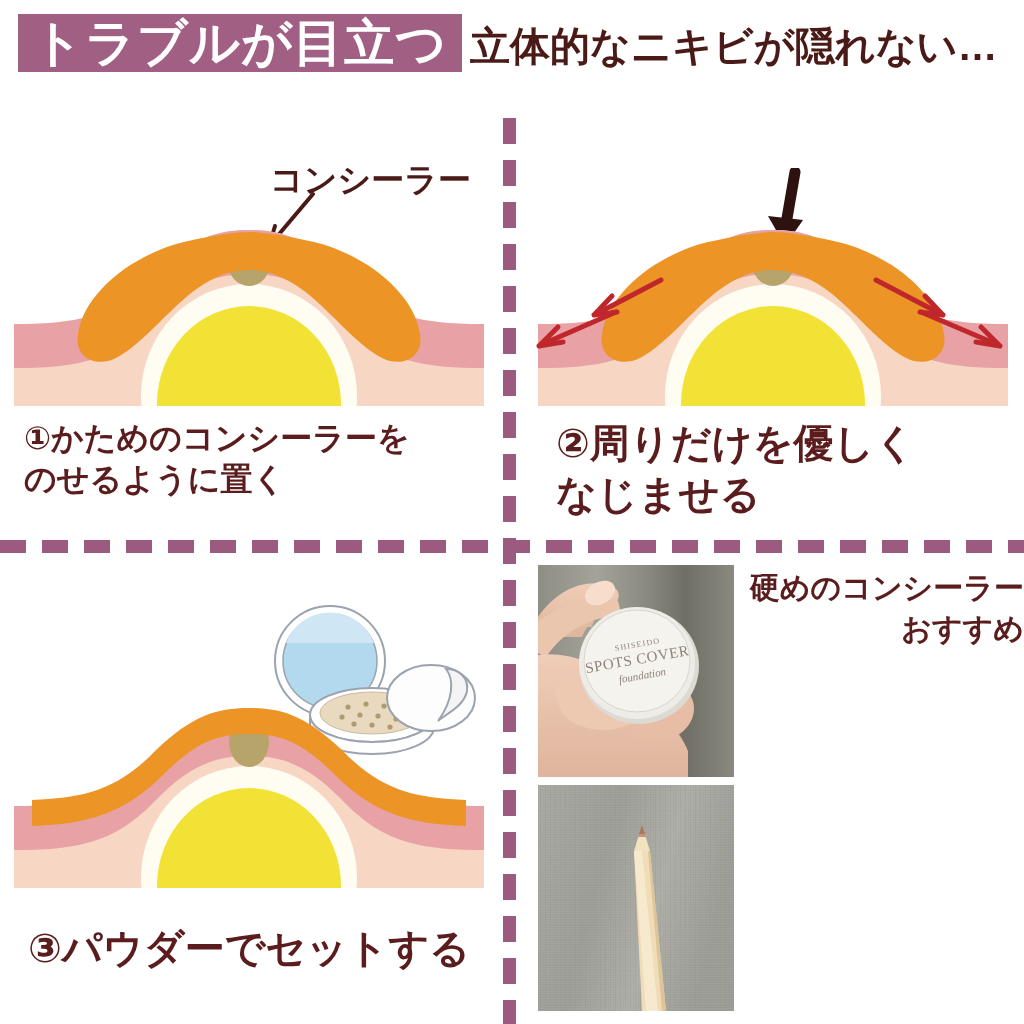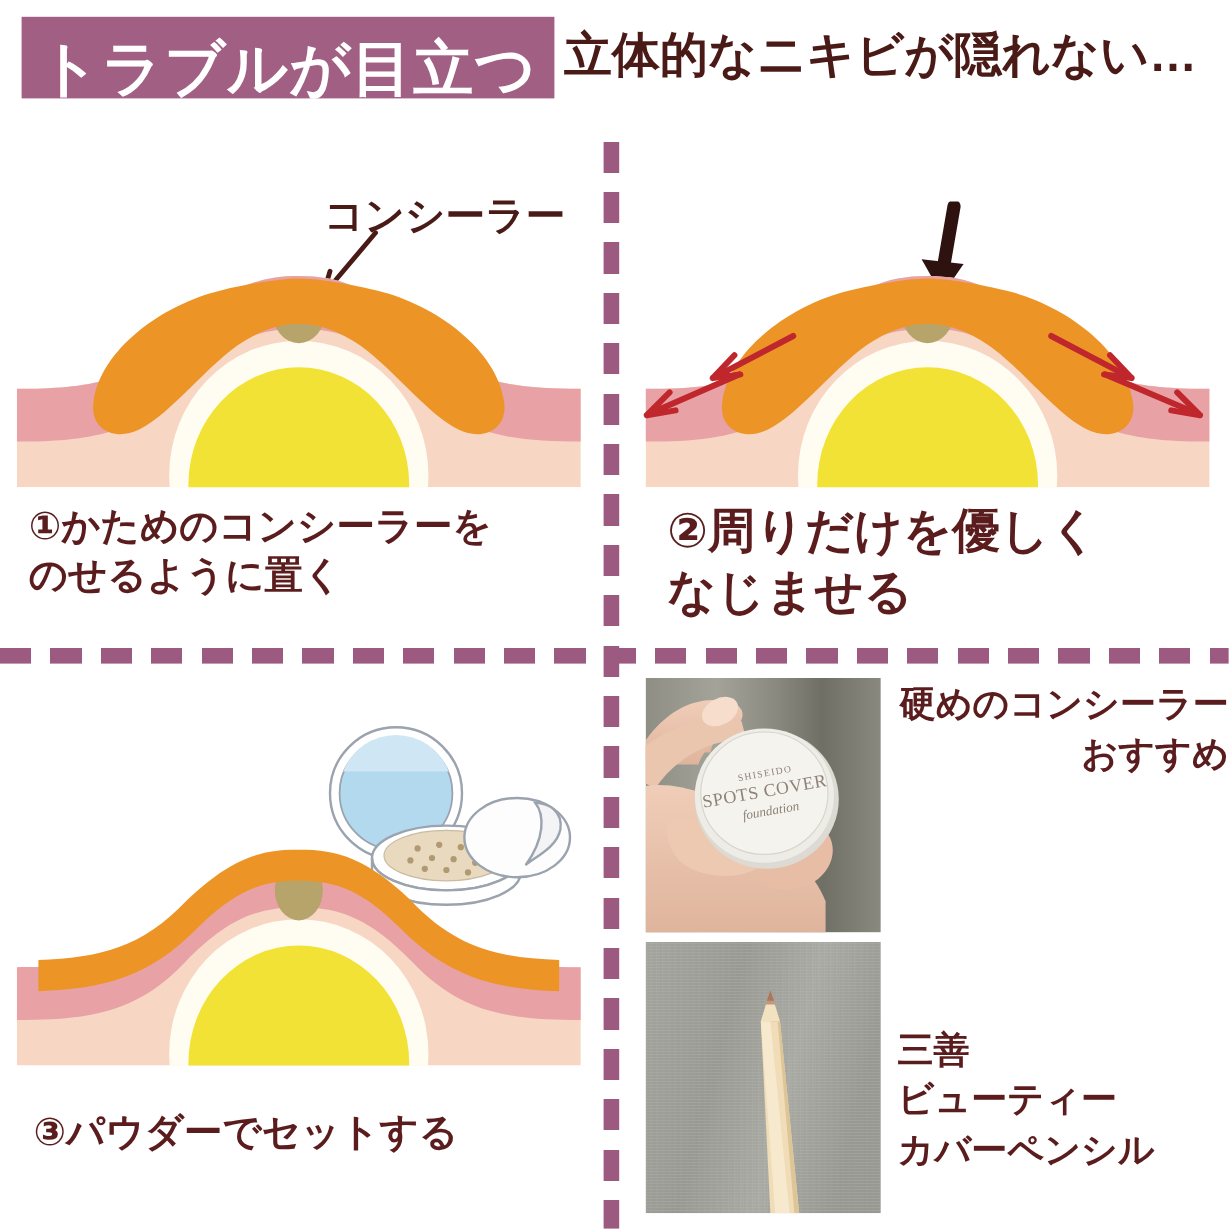--- a/index.html
+++ b/index.html
@@ -8,23 +8,23 @@
     background:#ffffff;
     font-family:"Liberation Sans","DejaVu Sans",sans-serif;
     overflow:hidden;
     position:relative;
   }
   .page{position:absolute;inset:0;}
 
   
   .header{position:absolute;left:0;top:0;width:1024px;height:118px;}
   .banner{
-    position:absolute;left:18px;top:14px;width:444px;height:68px;
+    position:absolute;left:18px;top:14px;width:444px;height:58px;
     background:#a05f83;
-    display:flex;align-items:flex-end;justify-content:center;
+    display:flex;align-items:center;justify-content:center;
   }
   .banner-text{
     color:#ffffff;font-size:50px;font-weight:700;letter-spacing:1px;
     line-height:1;white-space:nowrap;
   }
   .subtitle{
     position:absolute;left:470px;top:26px;
     color:#4a1a17;font-size:40px;font-weight:700;white-space:nowrap;
     line-height:1;
   }
@@ -47,21 +47,21 @@
   #panel-2{left:516px;top:118px;width:508px;height:422px;}
   #panel-3{left:0;top:553px;width:503px;height:471px;}
   #panel-4{left:516px;top:553px;width:508px;height:471px;}
 
   .caption{
     position:absolute;color:#5a1c1d;font-weight:700;
     line-height:1.28;white-space:pre-line;
   }
   #cap-1{left:24px;top:300px;font-size:32px;}
   #cap-2{left:40px;top:300px;font-size:40px;}
-  #cap-3{left:28px;top:370px;font-size:32px;}
+  #cap-3{left:28px;top:370px;font-size:40px;}
 
   .annot{
     position:absolute;color:#4a1a17;font-weight:700;font-size:33px;
     white-space:nowrap;line-height:1;
   }
   #annot-1{left:270px;top:45px;}
   #annot-2{left:212px;top:22px;}
 
   
   .skin{position:absolute;}
@@ -255,18 +255,15 @@
       <path d="M96 66 L104 66 L120 226 L108 226 Z" fill="#f7e9cd"></path>
       <path d="M110 66 L112 66 L128 226 L124 226 Z" fill="#ddc597"></path>
 
       <path d="M96 66 L104 40 L112 66 Z" fill="#f3e2c0"></path>
       <path d="M100 52 L104 40 L108 52 Z" fill="#c2977c"></path>
       <path d="M101 49 L104 40 L107 49 Z" fill="#a9765f"></path>
     </svg>
 
     <div class="photo-text" id="ptext-1">硬めのコンシーラー
 おすすめ</div>
-    <div class="photo-text" id="ptext-3">三善
-ビューティー
-カバーペンシル</div>
   </div>
 
 </div>
 
 </body></html>

